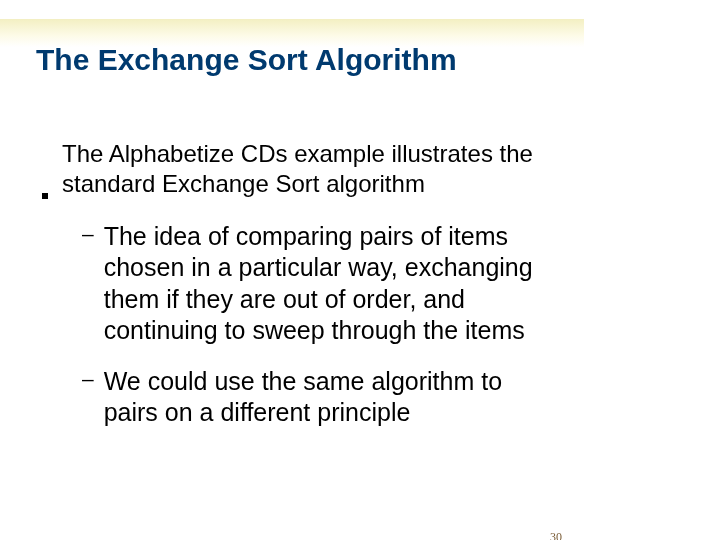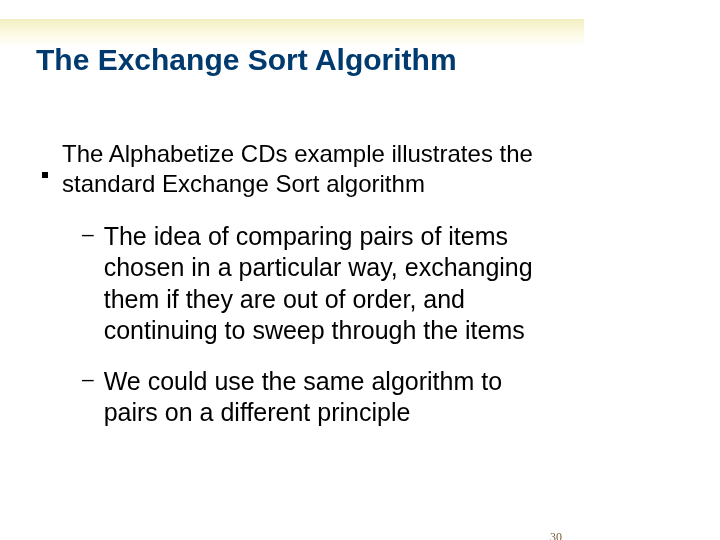--- a/index.html
+++ b/index.html
@@ -37,21 +37,21 @@
   }
   .body {
     position: absolute;
     top: 120px;
     left: 36px;
     right: 36px;
     color: #000;
   }
   .bullet-row {
     display: flex;
-    align-items: center;
+    align-items: flex-end;
     margin-bottom: 22px;
   }
   .bullet-dot {
     width: 6px;
     height: 6px;
     background: #000;
     border-radius: 0;
     margin-top: 11px;
     margin-right: 14px;
     flex-shrink: 0;

